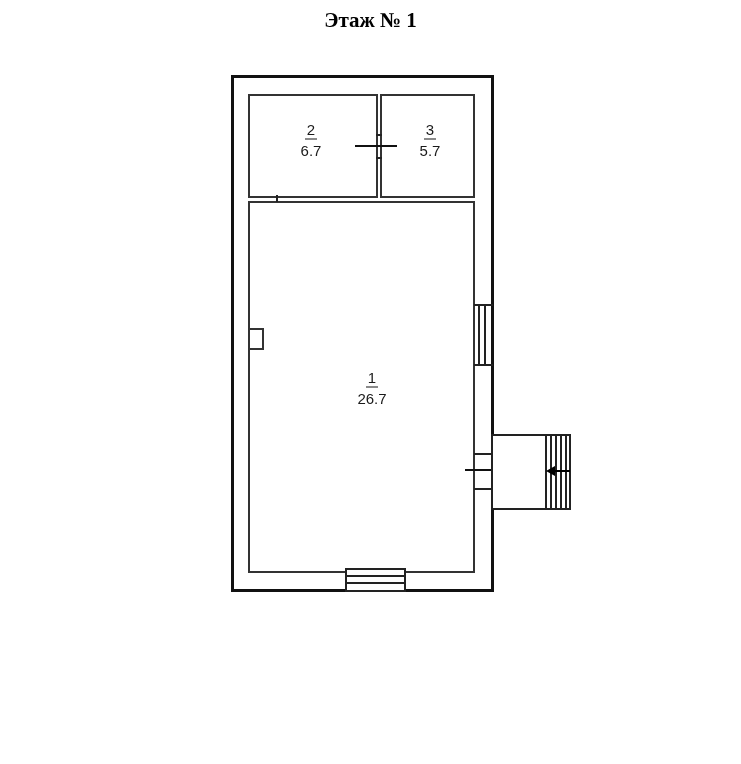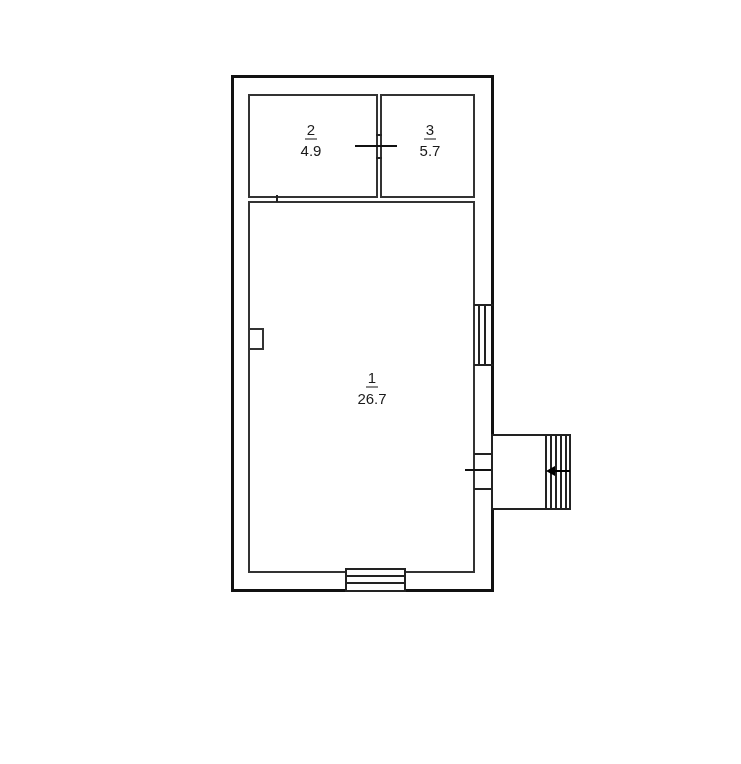--- a/index.html
+++ b/index.html
@@ -44,20 +44,21 @@
     font-size:15px;line-height:15px;color:#1a1a1a;
   }
   .room-number{display:inline-block;border-bottom:2px solid #8a8a8a;padding:0 2px 1px 2px;}
   .room-area{display:block;margin-top:3px;}
 </style>
 </head>
 <body>
 
 <div class="canvas">
 
+  <h1 class="title">Этаж № 1</h1>
 
   <div class="outer-wall"></div>
 
   <div class="room room-2"></div>
   <div class="room room-3"></div>
   <div class="room room-1"></div>
 
   <div class="tick" style="left:376px;top:134px;width:6px;height:2px;"></div>
   <div class="tick" style="left:376px;top:157px;width:6px;height:2px;"></div>
   <div class="hline" style="left:355px;top:145px;width:42px;height:2px;background:#111;"></div>
@@ -87,20 +88,20 @@
   <div class="win-box"></div>
   <div class="hline" style="left:347px;top:575px;width:57px;height:2px;"></div>
   <div class="hline" style="left:347px;top:582px;width:57px;height:2px;"></div>
 
   <div class="room-label" style="left:342px;top:370px;">
     <span class="room-number">1</span>
     <span class="room-area">26.7</span>
   </div>
   <div class="room-label" style="left:281px;top:122px;">
     <span class="room-number">2</span>
-    <span class="room-area">4.9</span>
+    <span class="room-area">6.7</span>
   </div>
   <div class="room-label" style="left:400px;top:122px;">
     <span class="room-number">3</span>
     <span class="room-area">5.7</span>
   </div>
 
 </div>
 
 </body></html>

